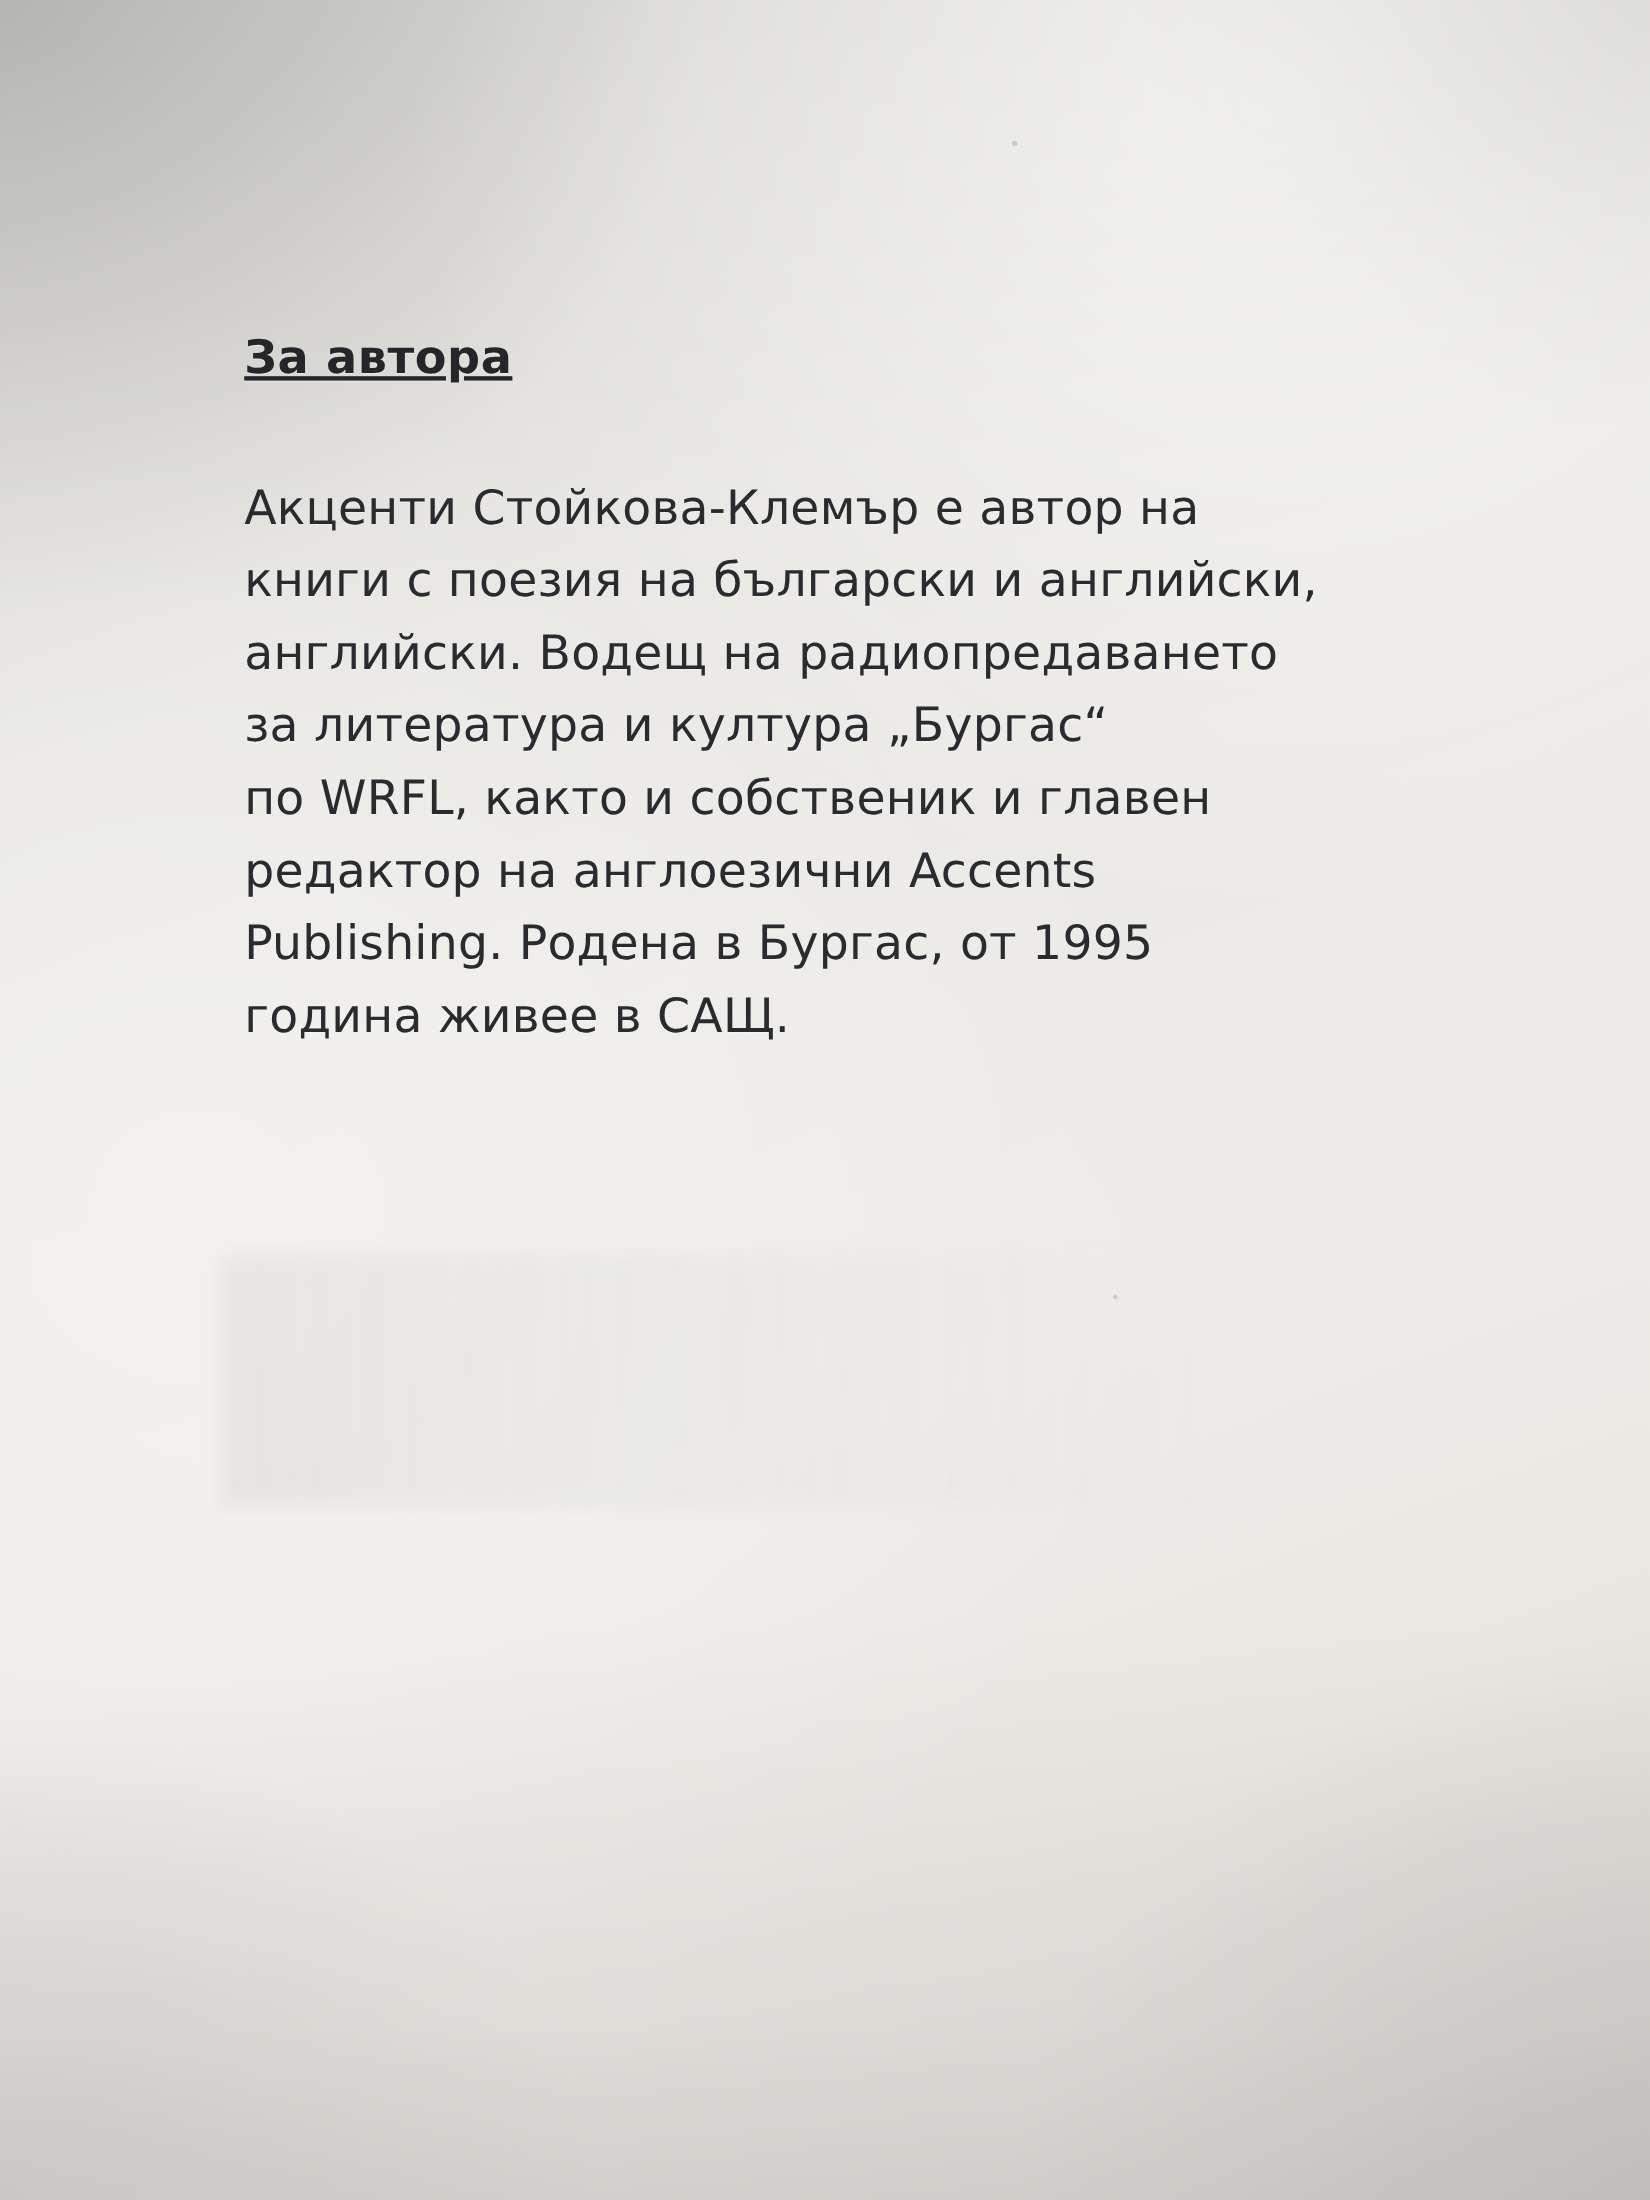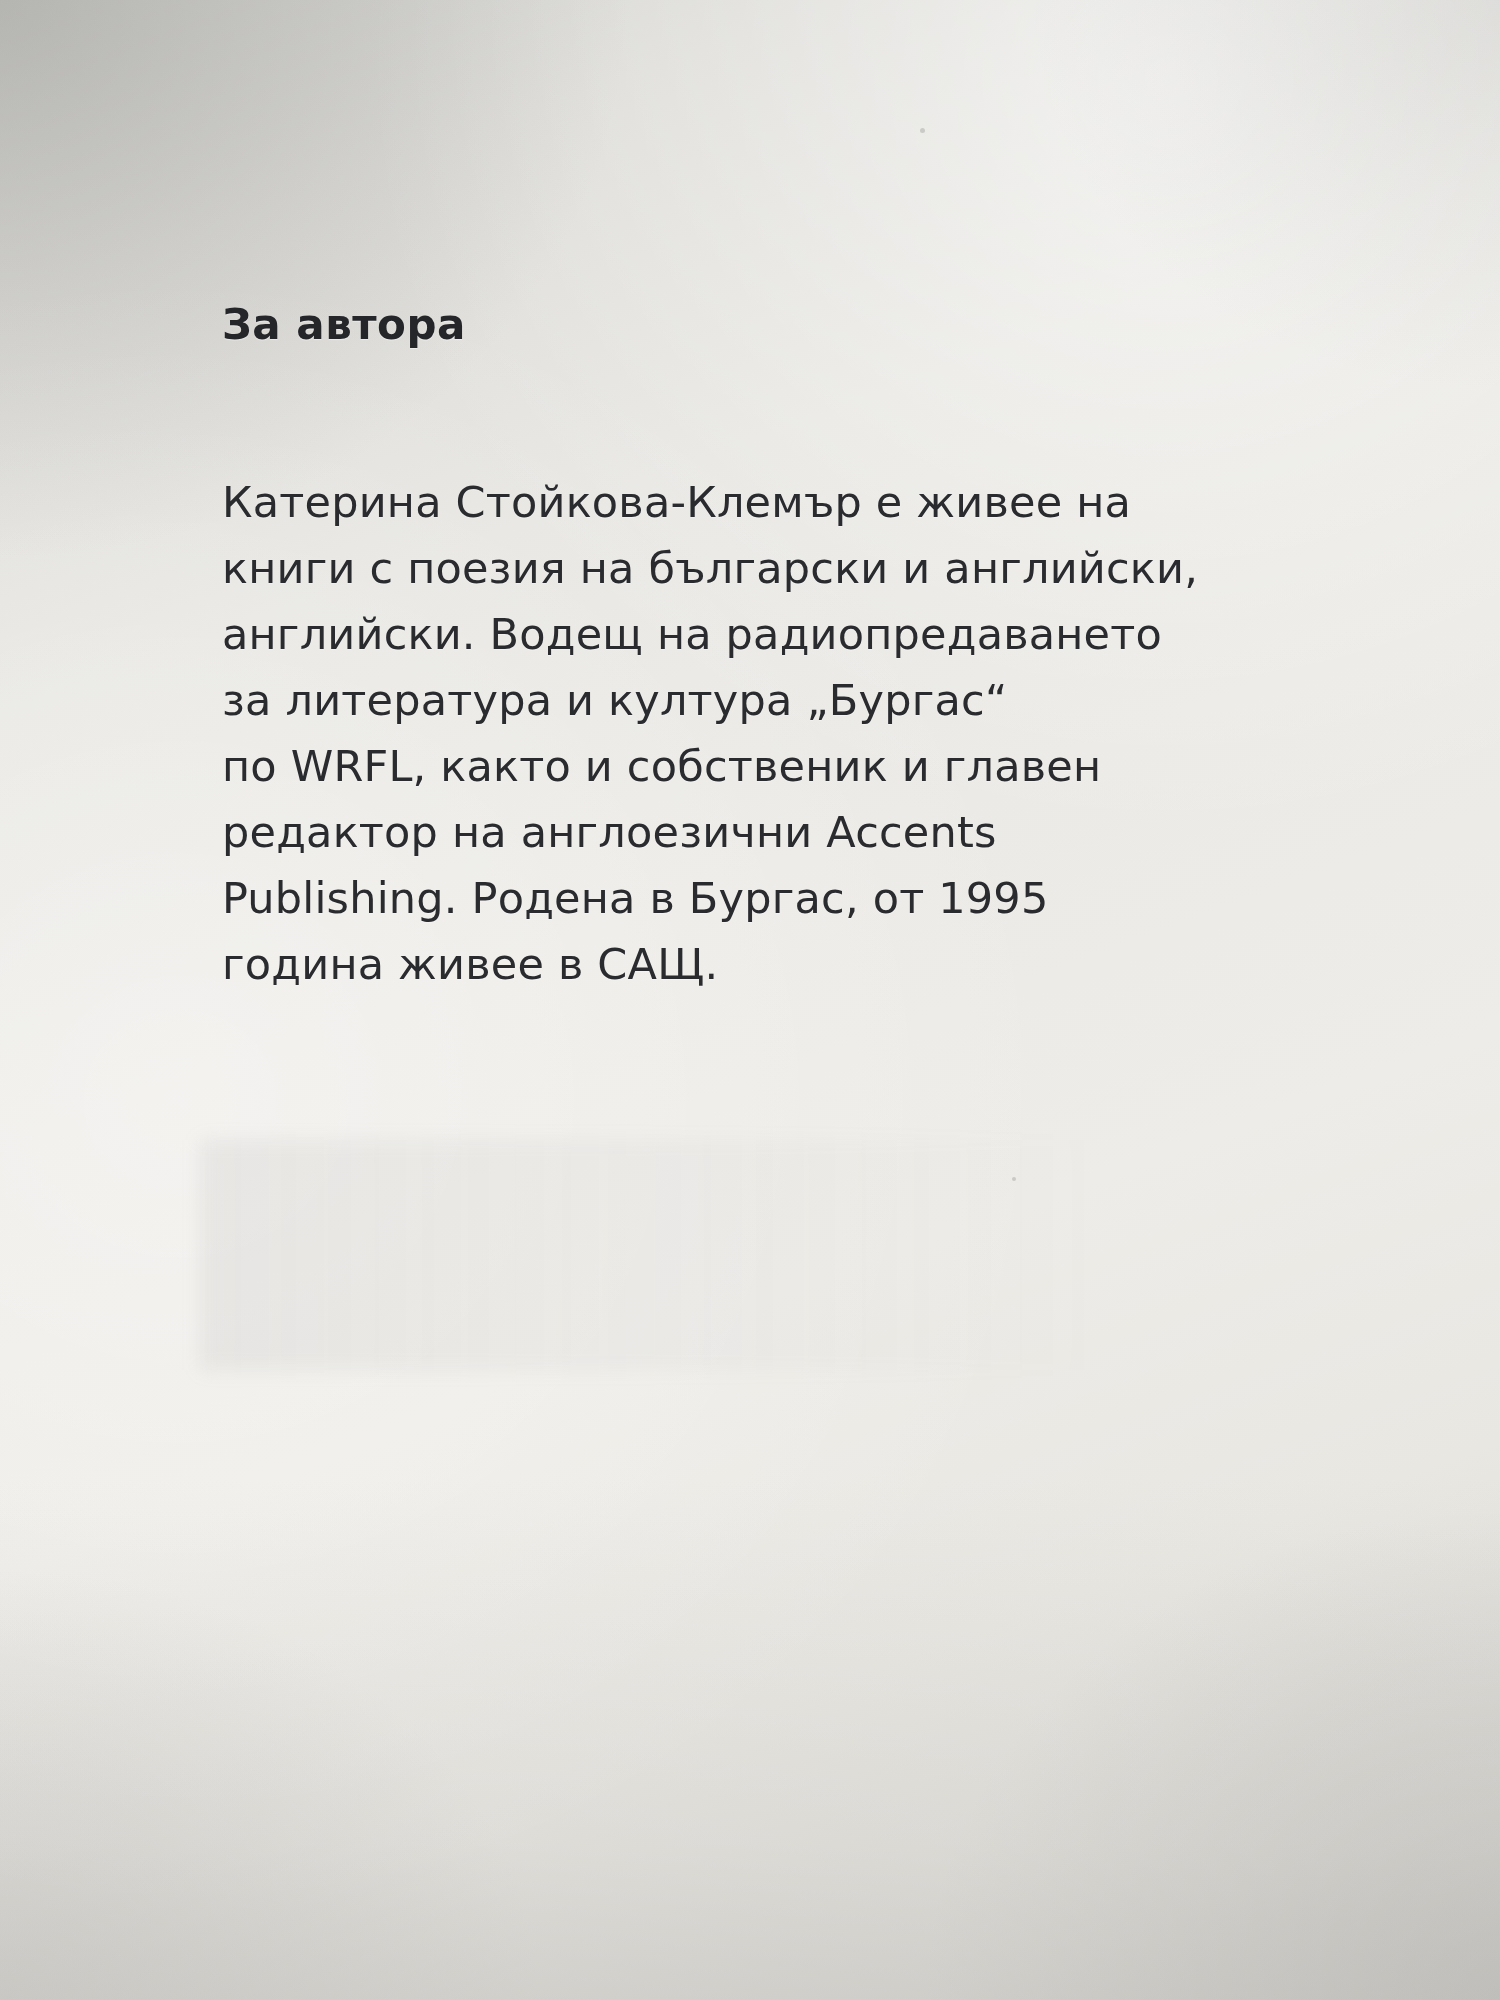--- a/index.html
+++ b/index.html
@@ -59,22 +59,23 @@
     top: 300px;
     width: 1080px;
   }
 
   .heading {
     font-family: "DejaVu Sans", sans-serif;
     font-weight: 700;
     font-size: 42px;
     letter-spacing: 0.5px;
     color: #25262a;
-    margin: 0 0 120px 0;
+    margin: 0 0 80px 0;
     text-shadow: 0 1px 1px rgba(255,255,255,0.45);
+    text-decoration: underline;
   }
 
   .body-text {
     font-family: "DejaVu Sans", sans-serif;
     font-weight: 400;
     font-size: 43px;
     line-height: 66px;
     color: #2a2b2f;
     letter-spacing: 0.2px;
     max-width: 880px;
@@ -104,21 +105,21 @@
 </head>
 <body>
 
 <div class="page">
 
   <div class="content">
 
     <h1 class="heading">За автора</h1>
 
     <div class="body-text">
-      <span class="line">Катерина Стойкова-Клемър е живее на</span>
+      <span class="line">Акценти Стойкова-Клемър е автор на</span>
       <span class="line">книги с поезия на български и английски,</span>
       <span class="line">английски. Водещ на радиопредаването</span>
       <span class="line">за литература и култура „Бургас“</span>
       <span class="line">по WRFL, както и собственик и главен</span>
       <span class="line">редактор на англоезични Accents</span>
       <span class="line">Publishing. Родена в Бургас, от 1995</span>
       <span class="line">година живее в САЩ.</span>
     </div>
 
   </div>

